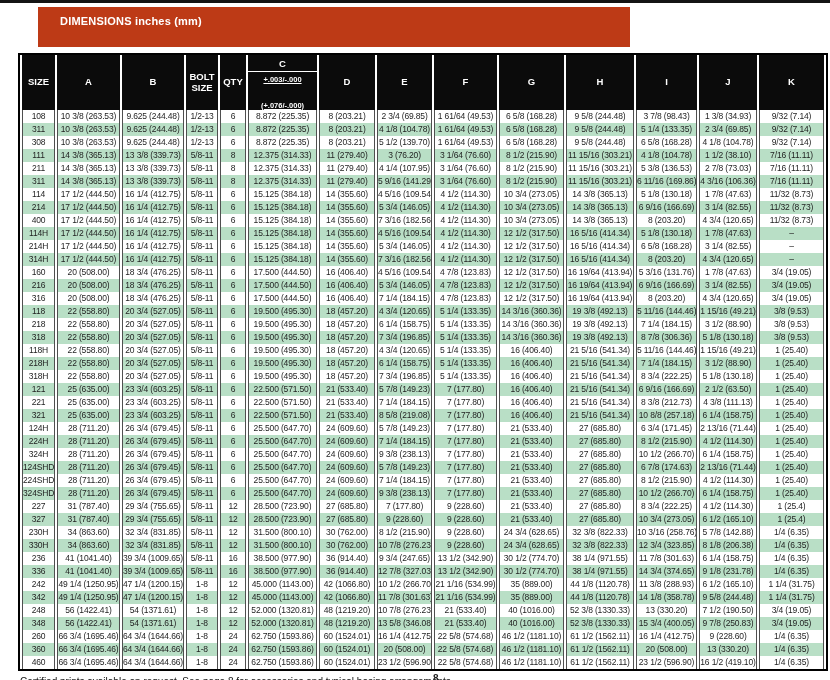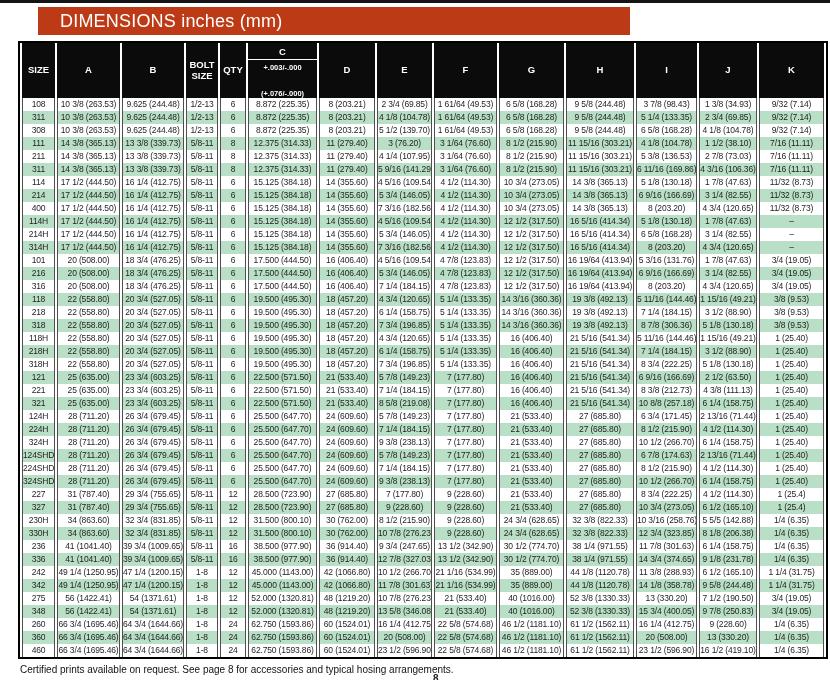--- a/index.html
+++ b/index.html
@@ -4,43 +4,43 @@
 <style>
   html,body{margin:0;padding:0;}
   body{
     width:830px;height:680px;background:#ffffff;
     font-family:"Liberation Sans", sans-serif;
     position:relative;overflow:hidden;
     -webkit-font-smoothing:antialiased;
   }
   .top-line{width:830px;height:3px;background:#141414;}
   .title-bar{
-    margin:4px 0 0 38px;width:592px;height:28px;
+    margin:4px 0 0 38px;width:592px;height:40px;
     background:var(--c-red,#bd3a16);
-    color:#fff;font-weight:normal;font-size:18px;line-height:28px;
+    color:#fff;font-weight:bold;font-size:11px;line-height:28px;
     padding-left:22px;box-sizing:border-box;letter-spacing:.2px;
   }
   .table-wrap{
     margin:6px 0 0 18px;width:810px;
     border:2px solid #000;box-sizing:border-box;background:#fff;
   }
   table{
     width:100%;table-layout:fixed;
     border-collapse:separate;border-spacing:2px 0;
     background:#fff;
   }
   thead th{
     background:var(--c-black,#0b0b0b);color:#fff;
     font-weight:bold;font-size:9.5px;line-height:10.5px;
     height:55px;vertical-align:middle;text-align:center;
     padding:0;border:none;
   }
   th.c-col{padding:0;}
   .c-top{height:16px;line-height:17px;border-bottom:1px solid #fff;font-size:9.5px;}
-  .c-tol,.c-tol2{font-size:7.5px;line-height:9px;margin-top:3px;font-weight:bold;}
+  .c-tol,.c-tol2{font-size:7.5px;line-height:9px;margin-top:3px;font-weight:bold;text-decoration:underline;}
   .c-tol2{margin-top:17px;}
   tbody td{
     height:13px;line-height:13px;
     font-size:8.5px;letter-spacing:-0.15px;color:#1e1e1e;
     text-align:center;white-space:nowrap;overflow:hidden;
     padding:0;background:#ffffff;
     border-left:1px solid #4f4f4f;border-right:1px solid #4f4f4f;
   }
   tbody tr.alt td{background:var(--c-green,#b9dfc6);}
   .footer-note{
@@ -287,21 +287,21 @@
           <td>14 (355.60)</td>
           <td>7 3/16 (182.56)</td>
           <td>4 1/2 (114.30)</td>
           <td>12 1/2 (317.50)</td>
           <td>16 5/16 (414.34)</td>
           <td>8 (203.20)</td>
           <td>4 3/4 (120.65)</td>
           <td>–</td>
         </tr>
         <tr>
-          <td>101</td>
+          <td>160</td>
           <td>20 (508.00)</td>
           <td>18 3/4 (476.25)</td>
           <td>5/8-11</td>
           <td>6</td>
           <td>17.500 (444.50)</td>
           <td>16 (406.40)</td>
           <td>4 5/16 (109.54)</td>
           <td>4 7/8 (123.83)</td>
           <td>12 1/2 (317.50)</td>
           <td>16 19/64 (413.94)</td>
@@ -619,21 +619,21 @@
           <td>32 3/4 (831.85)</td>
           <td>5/8-11</td>
           <td>12</td>
           <td>31.500 (800.10)</td>
           <td>30 (762.00)</td>
           <td>8 1/2 (215.90)</td>
           <td>9 (228.60)</td>
           <td>24 3/4 (628.65)</td>
           <td>32 3/8 (822.33)</td>
           <td>10 3/16 (258.76)</td>
-          <td>5 5/5 (142.88)</td>
+          <td>5 7/8 (142.88)</td>
           <td>1/4 (6.35)</td>
         </tr>
         <tr class="alt">
           <td>330H</td>
           <td>34 (863.60)</td>
           <td>32 3/4 (831.85)</td>
           <td>5/8-11</td>
           <td>12</td>
           <td>31.500 (800.10)</td>
           <td>30 (762.00)</td>
@@ -703,21 +703,21 @@
           <td>42 (1066.80)</td>
           <td>11 7/8 (301.63)</td>
           <td>21 1/16 (534.99)</td>
           <td>35 (889.00)</td>
           <td>44 1/8 (1120.78)</td>
           <td>14 1/8 (358.78)</td>
           <td>9 5/8 (244.48)</td>
           <td>1 1/4 (31.75)</td>
         </tr>
         <tr>
-          <td>275</td>
+          <td>248</td>
           <td>56 (1422.41)</td>
           <td>54 (1371.61)</td>
           <td>1-8</td>
           <td>12</td>
           <td>52.000 (1320.81)</td>
           <td>48 (1219.20)</td>
           <td>10 7/8 (276.23)</td>
           <td>21 (533.40)</td>
           <td>40 (1016.00)</td>
           <td>52 3/8 (1330.33)</td>

